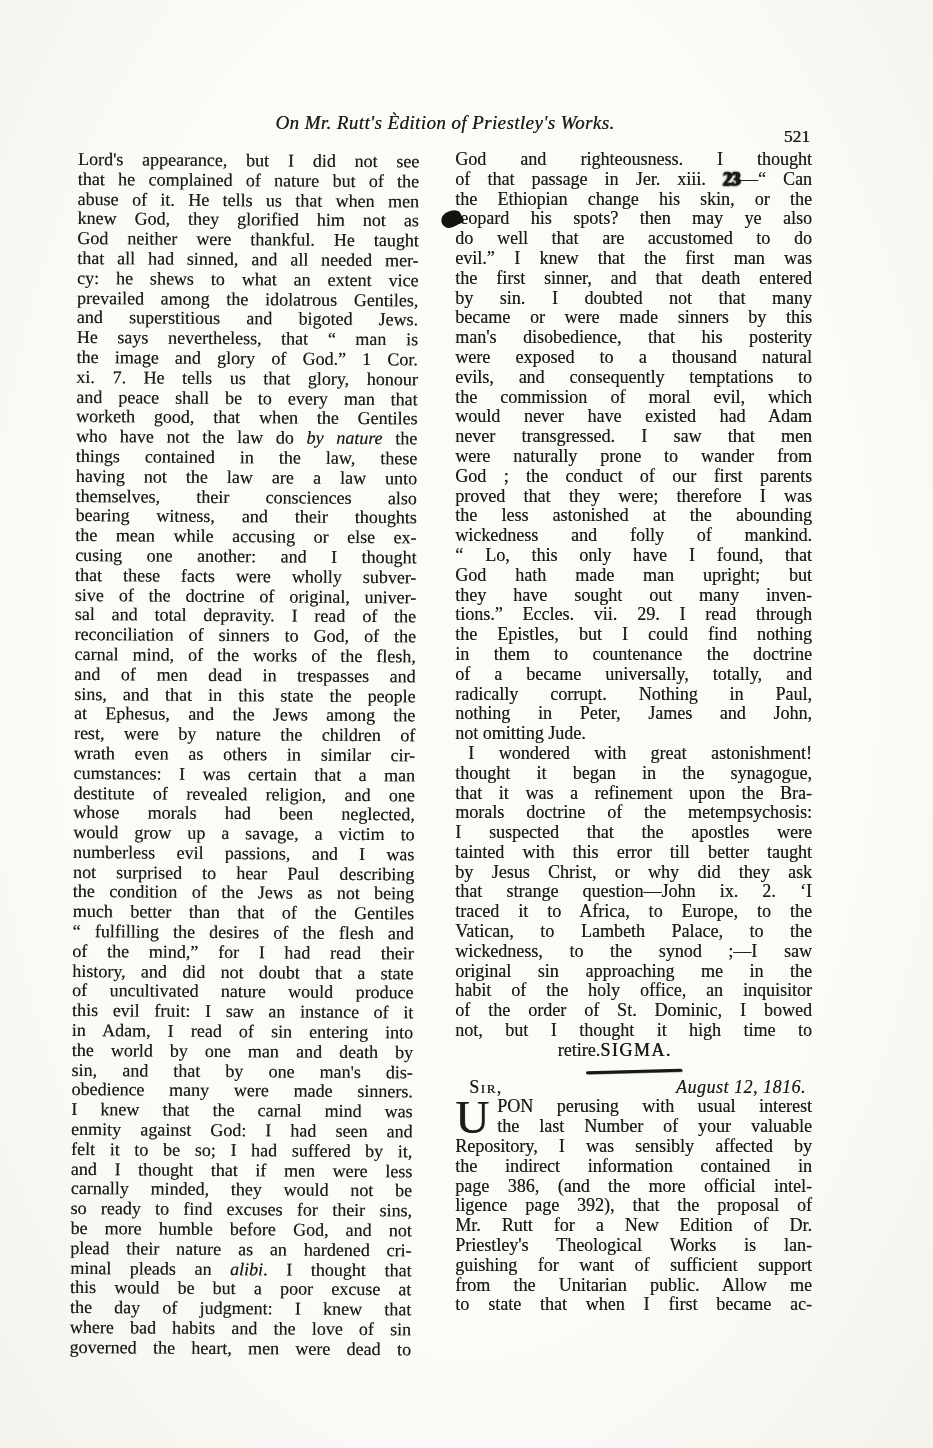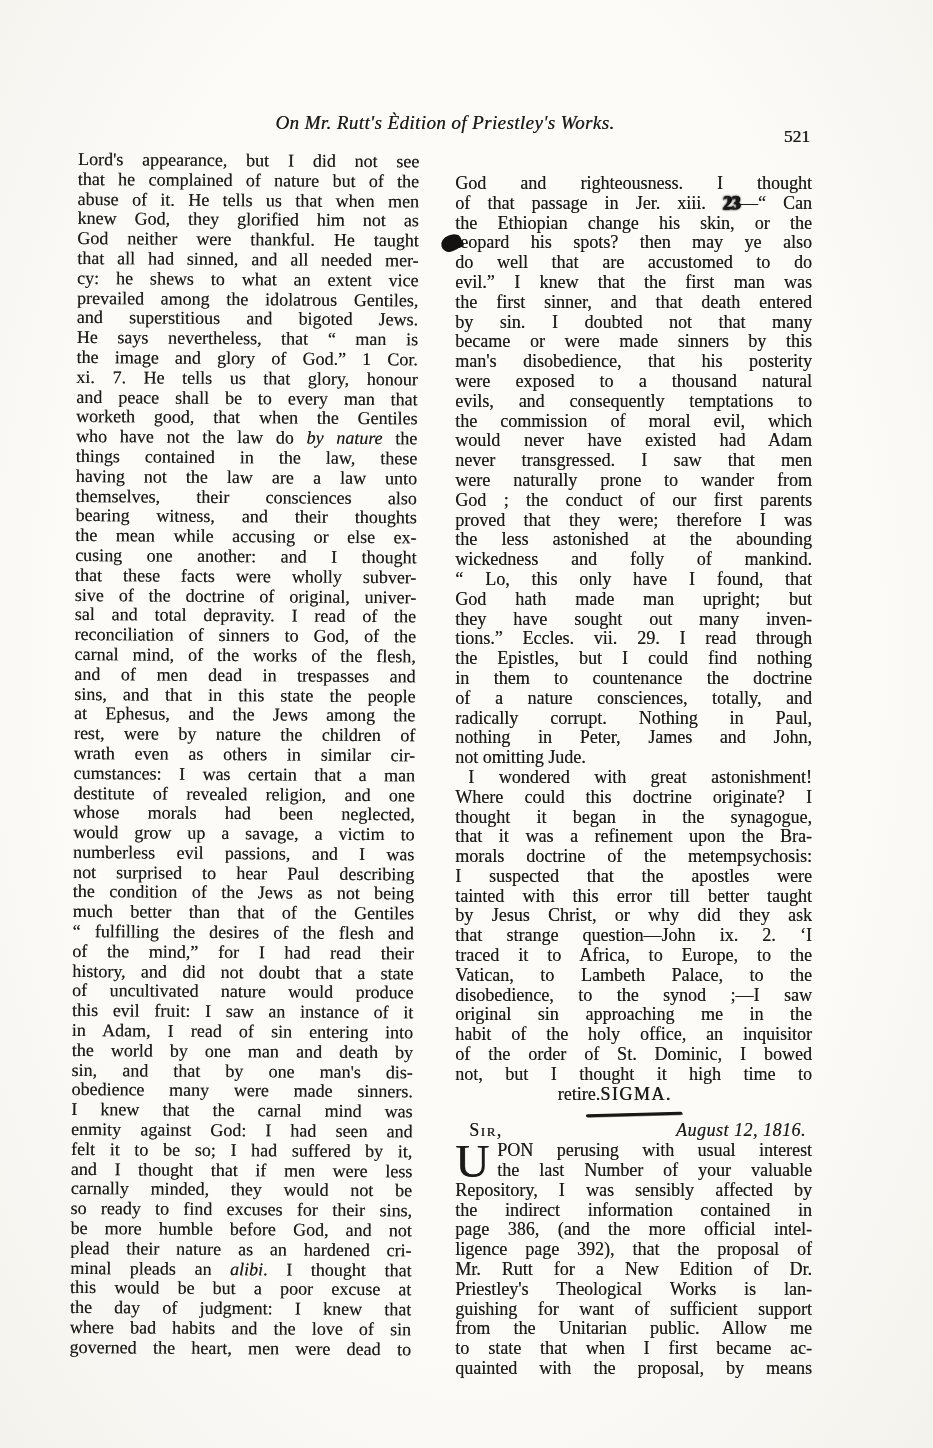--- a/index.html
+++ b/index.html
@@ -21,21 +21,21 @@
   .pagenum{
     position:absolute;right:2px;top:14px;font-size:17.5px;
     text-shadow:.4px 0 0 rgba(25,25,25,.8);
   }
   .columns{
     position:absolute;top:150px;left:78px;width:734px;
     display:flex;justify-content:space-between;gap:36px;
   }
   .col{position:relative;}
   .col-left{width:356px;transform:rotate(.4deg);transform-origin:top left;}
-  .col-right{width:372px;margin-top:24px;}
+  .col-right{width:372px;}
   .block{margin:0;}
   .line{
     font-size:18px;line-height:19.8px;
     text-align:justify;text-align-last:justify;
     text-shadow:.25px 0 0 rgba(25,25,25,.65);
     white-space:normal;
   }
   .line.no-just{text-align-last:left;}
   .line.indent{text-indent:13px;}
   .italic{font-style:italic;}
@@ -168,38 +168,37 @@
           <div class="line">God ; the conduct of our first parents</div>
           <div class="line">proved that they were; therefore I was</div>
           <div class="line">the less astonished at the abounding</div>
           <div class="line">wickedness and folly of mankind.</div>
           <div class="line">“ Lo, this only have I found, that</div>
           <div class="line">God hath made man upright; but</div>
           <div class="line">they have sought out many inven-</div>
           <div class="line">tions.”  Eccles. vii. 29.  I read through</div>
           <div class="line">the Epistles, but I could find nothing</div>
           <div class="line">in them to countenance the doctrine</div>
-          <div class="line">of a nature consciences, totally, and</div>
+          <div class="line">of a became universally, totally, and</div>
           <div class="line">radically corrupt.  Nothing in Paul,</div>
           <div class="line">nothing in Peter, James and John,</div>
           <div class="line no-just">not omitting Jude.</div>
         </div>
         <div class="block">
           <div class="line indent">I wondered with great astonishment!</div>
-          <div class="line">Where could this doctrine originate? I</div>
           <div class="line">thought it began in the synagogue,</div>
           <div class="line">that it was a refinement upon the Bra-</div>
           <div class="line">morals doctrine of the metempsychosis:</div>
           <div class="line">I suspected that the apostles were</div>
           <div class="line">tainted with this error till better taught</div>
           <div class="line">by Jesus Christ, or why did they ask</div>
           <div class="line"><span>that strange question—John ix. 2.  </span><span>‘I</span></div>
           <div class="line">traced it to Africa, to Europe, to the</div>
           <div class="line">Vatican, to Lambeth Palace, to the</div>
-          <div class="line">disobedience, to the synod ;—I saw</div>
+          <div class="line">wickedness, to the synod ;—I saw</div>
           <div class="line">original sin approaching me in the</div>
           <div class="line">habit of the holy office, an inquisitor</div>
           <div class="line">of the order of St. Dominic, I bowed</div>
           <div class="line">not, but I thought it high time to</div>
           <div class="line split-line">
             <span>retire.</span>
             <span class="sig">SIGMA.</span>
           </div>
         </div>
         <div class="rule"></div>
@@ -213,17 +212,16 @@
           <div class="line">the last Number of your valuable</div>
           <div class="line">Repository, I was sensibly affected by</div>
           <div class="line">the indirect information contained in</div>
           <div class="line">page 386, (and the more official intel-</div>
           <div class="line">ligence page 392), that the proposal of</div>
           <div class="line">Mr. Rutt for a New Edition of Dr.</div>
           <div class="line">Priestley's Theological Works is lan-</div>
           <div class="line">guishing for want of sufficient support</div>
           <div class="line">from the Unitarian public.  Allow me</div>
           <div class="line">to state that when I first became ac-</div>
-          <div class="line">quainted with the proposal, by means</div>
         </div>
       </div>
   </div>
 </div>
 
 </body></html>

